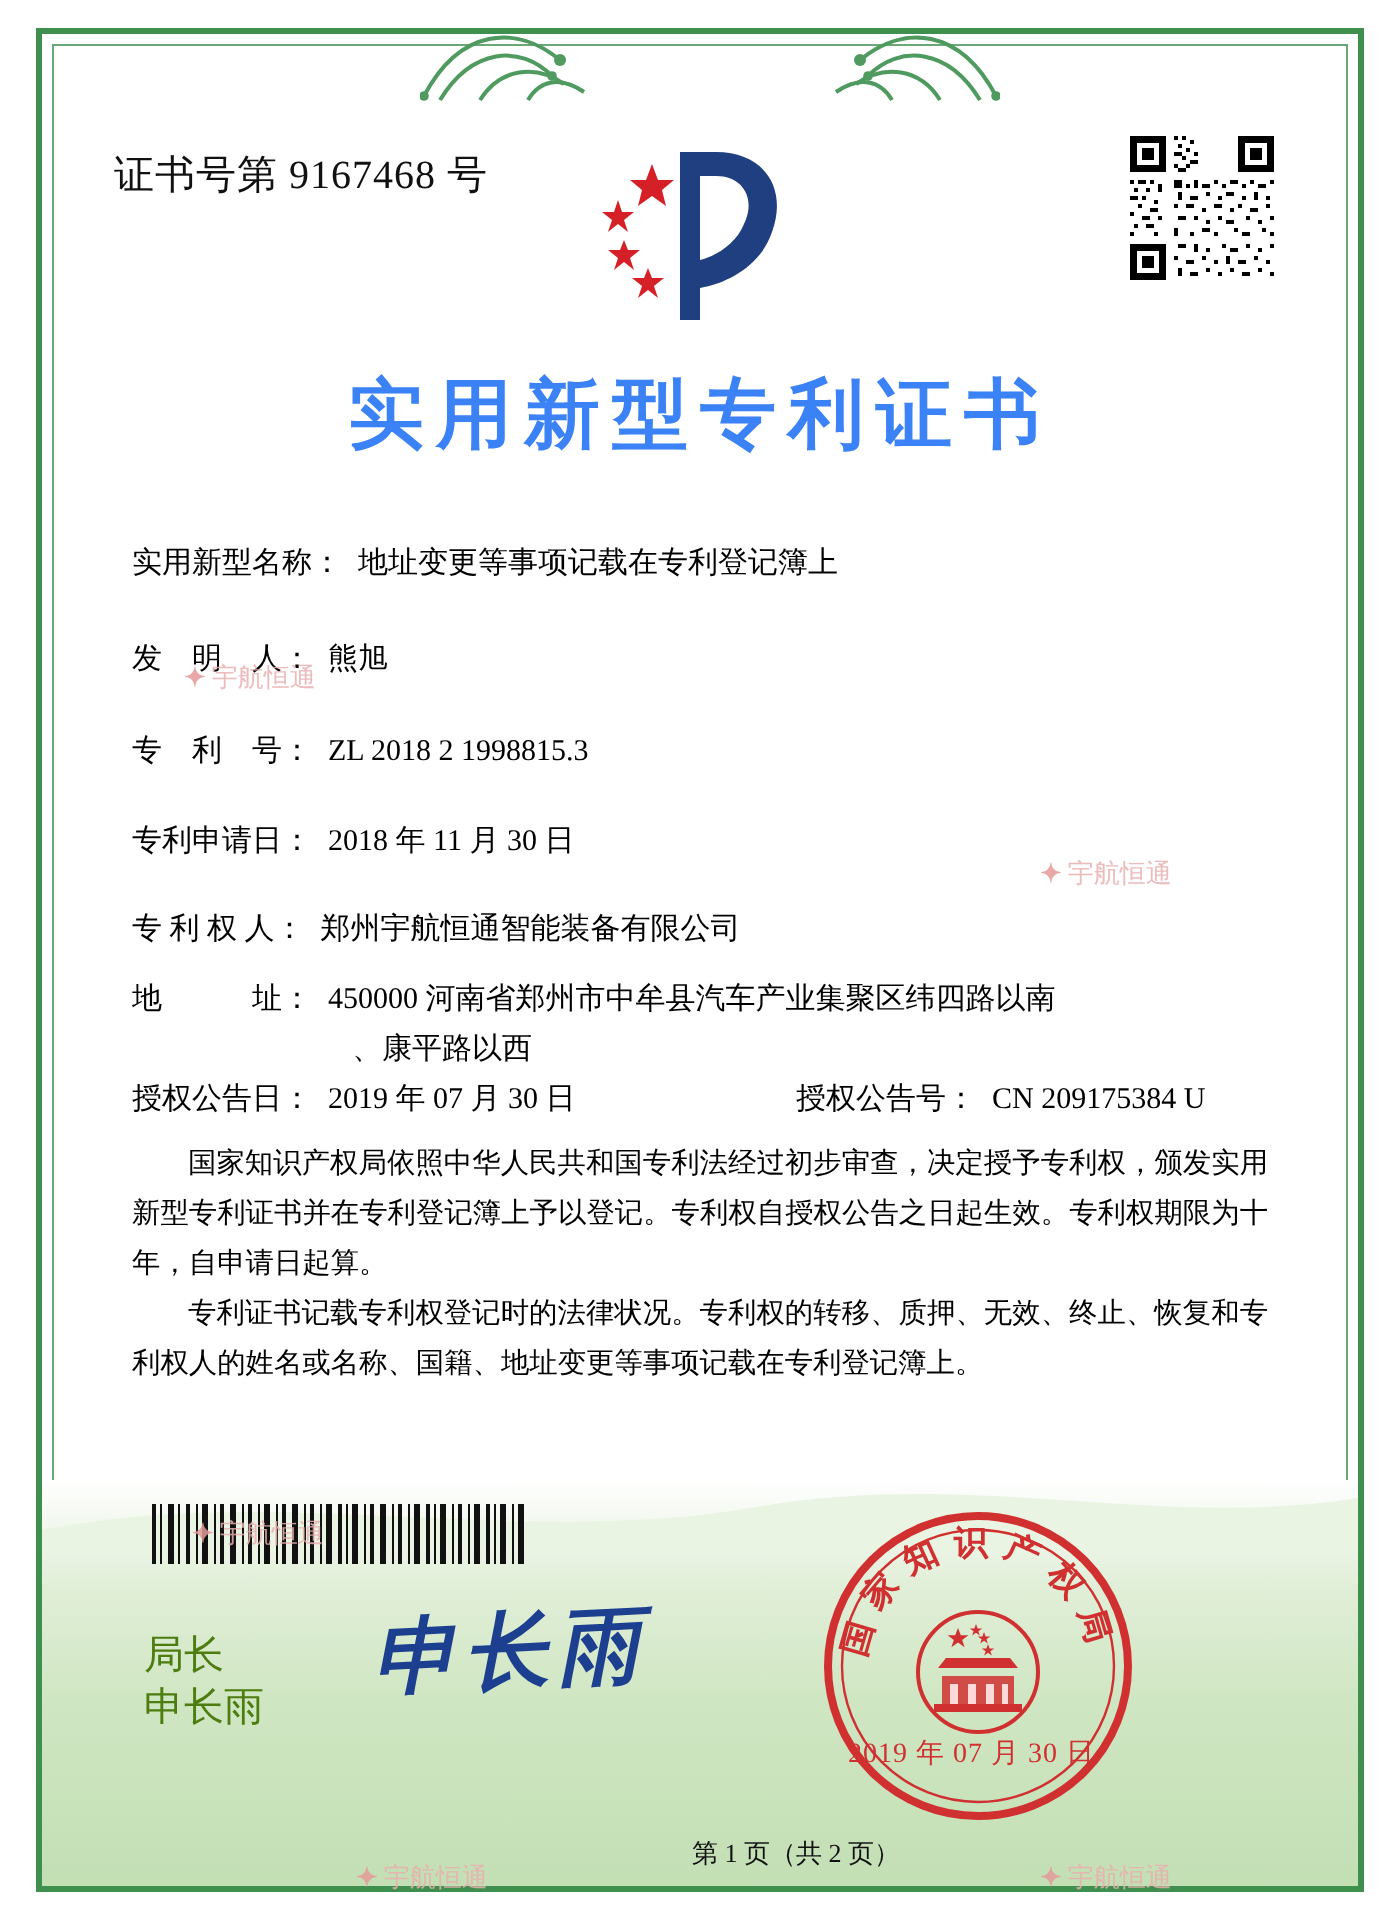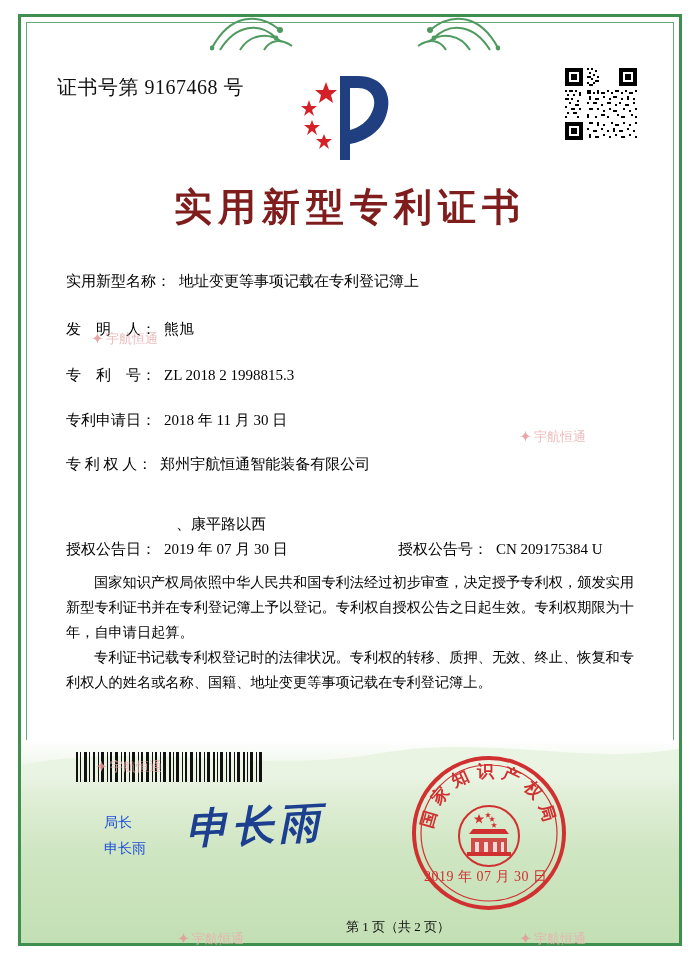--- a/index.html
+++ b/index.html
@@ -93,21 +93,21 @@
   
   .main-title {
     position: absolute;
     left: 0;
     top: 182px;
     width: 700px;
     text-align: center;
     font-size: 38px;
     font-weight: bold;
     letter-spacing: 6px;
-    color: #7f1d1d;
+    color: #3b82f6;
     font-family: "DejaVu Serif", "Liberation Serif", serif;
   }
 
   
   .field {
     position: absolute;
     left: 66px;
     font-size: 15px;
     color: #000;
     white-space: nowrap;
@@ -151,23 +151,22 @@
     left: 76px;
     top: 752px;
     width: 186px;
     height: 30px;
   }
 
   
   .sig-label {
     position: absolute;
     left: 72px;
-    font-size: 14px;
-    color: #1d4ed8;
-    margin-left: 32px;
+    font-size: 20px;
+    color: #4d7c0f;
   }
   .sig-label-1 { top: 814px; }
   .sig-label-2 { top: 840px; }
   .sig-script {
     position: absolute;
     left: 186px;
     top: 798px;
     font-size: 42px;
     color: #1c3f8f;
     font-family: "DejaVu Serif", "Liberation Serif", serif;
@@ -412,20 +411,23 @@
   </div>
 
   <div class="field row-appdate">
     <span class="lbl">专利申请日：</span><span class="val">2018 年 11 月 30 日</span>
   </div>
 
   <div class="field row-holder">
     <span class="lbl">专 利 权 人：</span><span class="val">郑州宇航恒通智能装备有限公司</span>
   </div>
 
+  <div class="field row-addr">
+    <span class="lbl">地　　　址：</span><span class="val">450000  河南省郑州市中牟县汽车产业集聚区纬四路以南</span>
+  </div>
 
   <div class="field row-addr2">
     <span class="val">、康平路以西</span>
   </div>
 
   <div class="field row-grant">
     <span class="lbl">授权公告日：</span><span class="val">2019 年 07 月 30 日</span>
   </div>
 
   <div class="field row-grantno">

